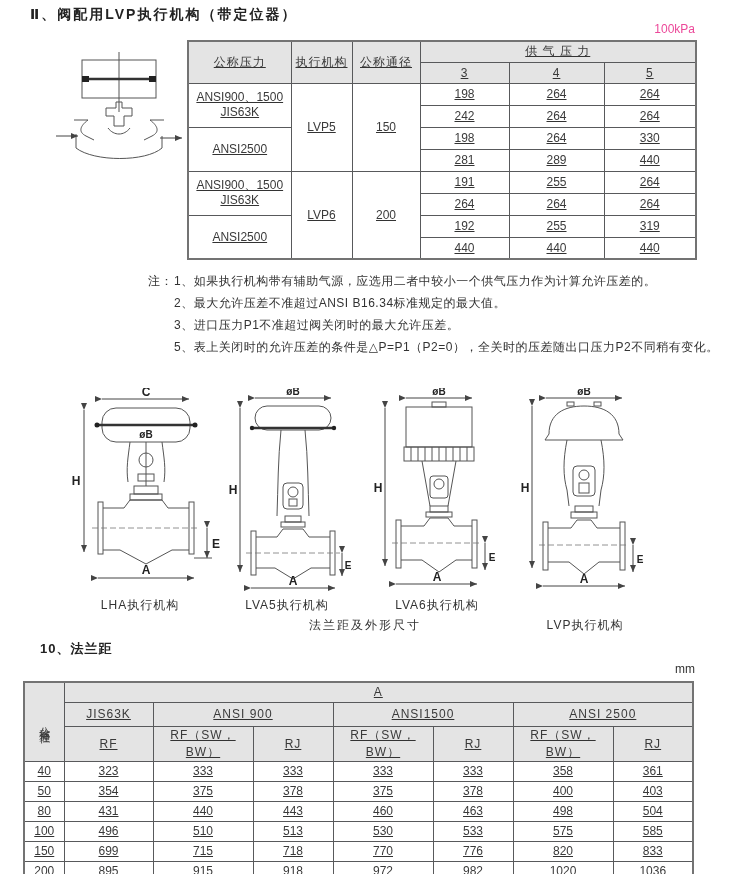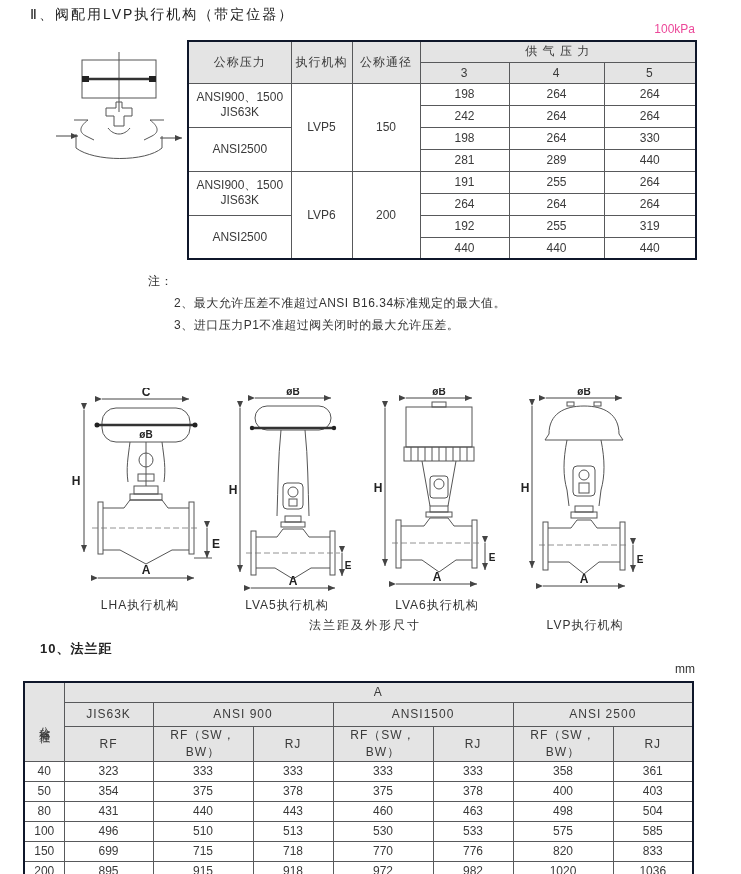--- a/index.html
+++ b/index.html
@@ -1,27 +1,27 @@
 <!DOCTYPE html>
 <html><head>
 <meta charset="utf-8">
 <style>
   html,body{margin:0;padding:0;background:#fff;}
   .page{position:relative;width:741px;height:874px;background:#ffffff;
         font-family:"Liberation Sans","DejaVu Sans",sans-serif;color:#333;overflow:hidden;}
   .abs{position:absolute;}
-  .doc-title{left:30px;top:6px;font-size:14px;font-weight:normal;letter-spacing:2px;color:#222;}
+  .doc-title{left:30px;top:6px;font-size:14px;font-weight:bold;letter-spacing:2px;color:#222;}
   .kpa{left:187px;top:22px;width:508px;text-align:right;font-size:12px;color:#ec4899;}
   .mm{left:23px;top:662px;width:672px;text-align:right;font-size:12px;color:#333;}
   .section-title{left:40px;top:640px;font-size:13px;font-weight:bold;letter-spacing:1px;color:#222;}
 
   table{border-collapse:collapse;table-layout:fixed;}
   .t1{left:187px;top:40px;width:508px;font-size:12px;}
   .t2{left:23px;top:681px;width:669px;font-size:12px;}
-  .t1,.t2{border:2px solid #0f172a;}
+  .t1,.t2{border:2px solid #737373;text-decoration:underline;}
   .t1 th,.t1 td,.t2 th,.t2 td{border:1px solid #58595b;text-align:center;vertical-align:middle;padding:0 2px;color:#3a3a3a;}
   .t1 th,.t2 th{background:#e4e4e4;font-weight:normal;letter-spacing:1px;}
   .t1 thead tr{height:21px;}
   .t1 tbody tr{height:22px;}
   .t2 tr.hr1{height:20px;} .t2 tr.hr2{height:24px;} .t2 tr.hr3{height:23px;}
   .t2 tbody tr{height:20px;padding-left:22px;}
   .cls-cell{white-space:pre-line;line-height:1.25;}
   .vtext{writing-mode:vertical-rl;text-orientation:upright;letter-spacing:2px;font-size:11px;display:inline-block;}
 
   .notes{left:148px;top:270px;width:575px;font-size:12px;line-height:22px;color:#333;letter-spacing:0.5px;}
@@ -149,26 +149,30 @@
         <td>440</td>
         <td>440</td>
         <td>440</td>
       </tr>
     </tbody>
   </table>
 
   <div class="abs notes">
     <div class="note-line">
       <span class="note-prefix">注：</span>
+      <span>1、如果执行机构带有辅助气源，应选用二者中较小一个供气压力作为计算允许压差的。</span>
     </div>
     <div class="note-line indent">
         <span>2、最大允许压差不准超过ANSI B16.34标准规定的最大值。</span>
       </div>
     <div class="note-line indent">
         <span>3、进口压力P1不准超过阀关闭时的最大允许压差。</span>
+      </div>
+    <div class="note-line indent">
+        <span>5、表上关闭时的允许压差的条件是△P=P1（P2=0），全关时的压差随出口压力P2不同稍有变化。</span>
       </div>
   </div>
 
   <div class="abs dgm" style="left:68px;">
     <svg width="155" height="205" viewBox="0 0 155 205">
       <line class="dim" x1="34" y1="11" x2="121" y2="11" marker-start="url(#ah)" marker-end="url(#ah)"></line>
       <text class="dimtxt" x="78" y="8">C</text>
       <rect class="ln" x="34" y="20" width="88" height="34" rx="14"></rect>
       <line class="thick" x1="28" y1="37" x2="128" y2="37"></line>
       <circle cx="29" cy="37" r="2.5" fill="#222"></circle>

